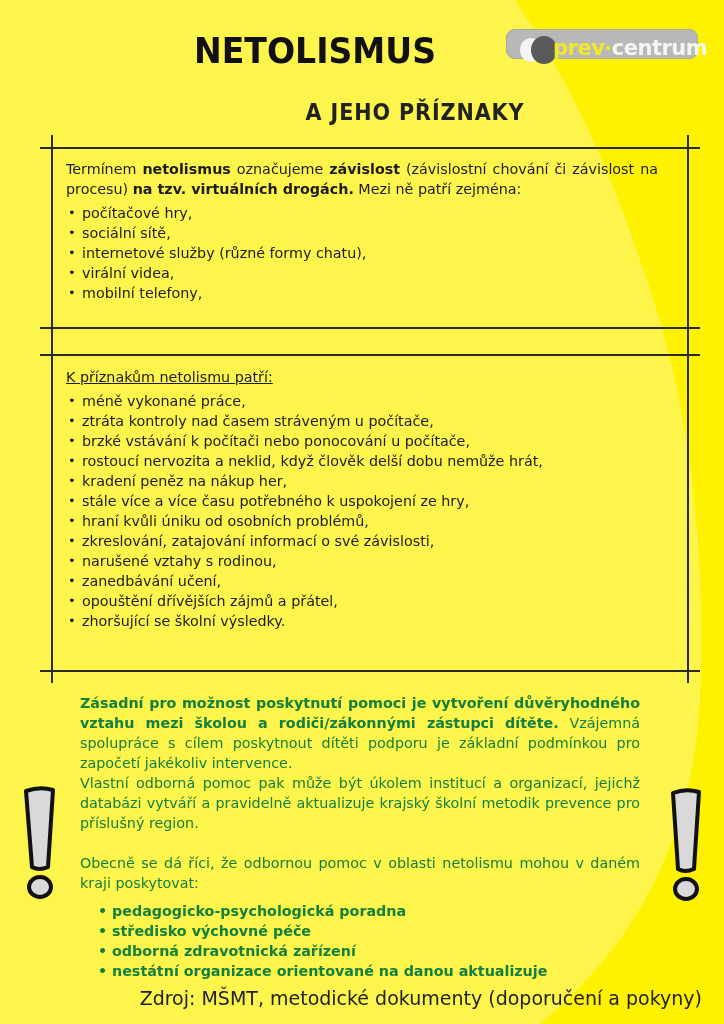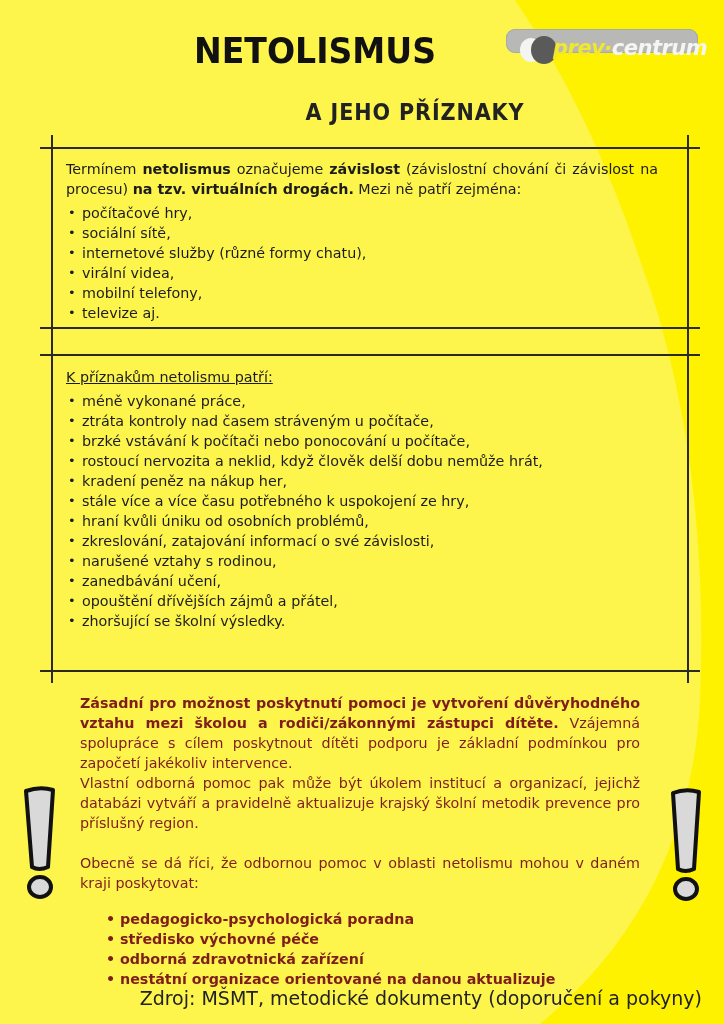--- a/index.html
+++ b/index.html
@@ -18,24 +18,23 @@
     letter-spacing: 0px; color: #111; transform: scaleX(0.92); transform-origin: center;
     z-index: 2; margin: 0;
   }
   .subtitle {
     position: absolute; left: 250px; width: 330px; top: 99px; text-align: center;
     font-family: "DejaVu Sans", sans-serif; font-weight: bold; font-size: 23px;
     letter-spacing: 1px; color: #222; z-index: 2; margin: 0;
     transform: scaleX(0.9); transform-origin: center;
   }
   .logo {
-    position: absolute; left: 506px; top: 29px; width: 192px; height: 24px;
+    position: absolute; left: 506px; top: 29px; width: 192px; height: 30px;
     background: #b8b8b6; border-radius: 9px; z-index: 2;
     box-shadow: inset 0 0 0 1px #a9a9a6;
-    font-style: italic;
   }
   .logo .c1 { position: absolute; left: 14px; top: 9px; width: 22px; height: 24px; border-radius: 50%; background: #f4f4f2; }
   .logo .c2 { position: absolute; left: 25px; top: 7px; width: 26px; height: 28px; border-radius: 50%; background: #5a5a5a; }
   .logo .txt {
     position: absolute; left: 47px; top: 7px; font-size: 21px; font-weight: bold;
     font-family: "DejaVu Sans", sans-serif; letter-spacing: -0.5px;
   }
   .logo .prev { color: #f2e82a; }
   .logo .dot { color: #f2e82a; }
   .logo .centrum { color: #f5f5f3; }
@@ -52,25 +51,25 @@
   .section li { position: relative; padding-left: 20px; }
   .section li::before {
     content: "•"; position: absolute; left: 6px; top: 0; font-size: 13px;
   }
   .intro { text-align: justify; }
   .b { font-weight: bold; }
   .u { text-decoration: underline; }
 
   .help {
     position: absolute; left: 80px; width: 560px; top: 693px; z-index: 2;
-    font-size: 14.3px; line-height: 20px; color: #7f1d1d;
+    font-size: 14.3px; line-height: 20px; color: #15803d;
   }
   .help p { margin: 0; text-align: justify; }
   .help .gap { height: 20px; }
-  .help ul { margin: 16px; padding: 0; list-style: none; }
+  .help ul { margin: 8px; padding: 0; list-style: none; }
   .help li { position: relative; padding-left: 24px; font-weight: bold; }
   .help li::before { content: "•"; position: absolute; left: 10px; top: 0; }
 
   .source {
     position: absolute; right: 22px; top: 987px; font-size: 19px; color: #222; z-index: 2;
   }
   .exclam { position: absolute; z-index: 2; }
 </style>
 </head>
 <body>
@@ -97,21 +96,20 @@
 <div class="vline" style="left:687px; top:135px; height:548px;"></div>
 
 <div class="section" style="top:155px;">
   <p class="intro"><span>Termínem </span><span class="b">netolismus</span><span> označujeme </span><span class="b">závislost</span><span> (závislostní chování či závislost na procesu) </span><span class="b">na tzv. virtuálních drogách.</span><span> Mezi ně patří zejména:</span></p>
   <ul>
     <li>počítačové hry,</li>
     <li>sociální sítě,</li>
     <li>internetové služby (různé formy chatu),</li>
     <li>virální videa,</li>
     <li>mobilní telefony,</li>
-    <li>televize aj.</li>
   </ul>
 </div>
 
 <div class="section" style="top:363px;">
   <p class="u">K příznakům netolismu patří:</p>
   <ul>
     <li>méně vykonané práce,</li>
     <li>ztráta kontroly nad časem stráveným u počítače,</li>
     <li>brzké vstávání k počítači nebo ponocování u počítače,</li>
     <li>rostoucí nervozita a neklid, když člověk delší dobu nemůže hrát,</li>

